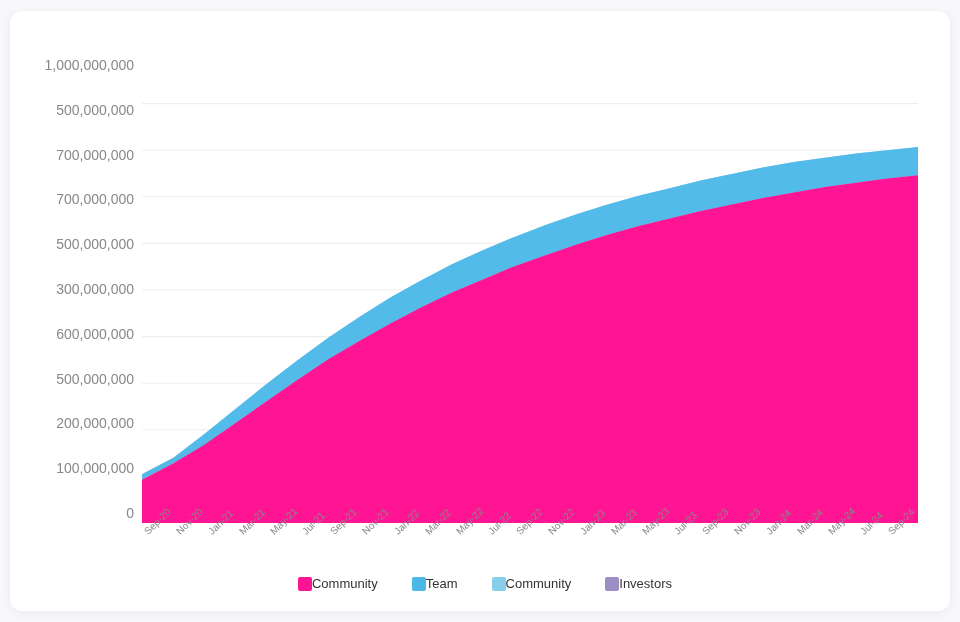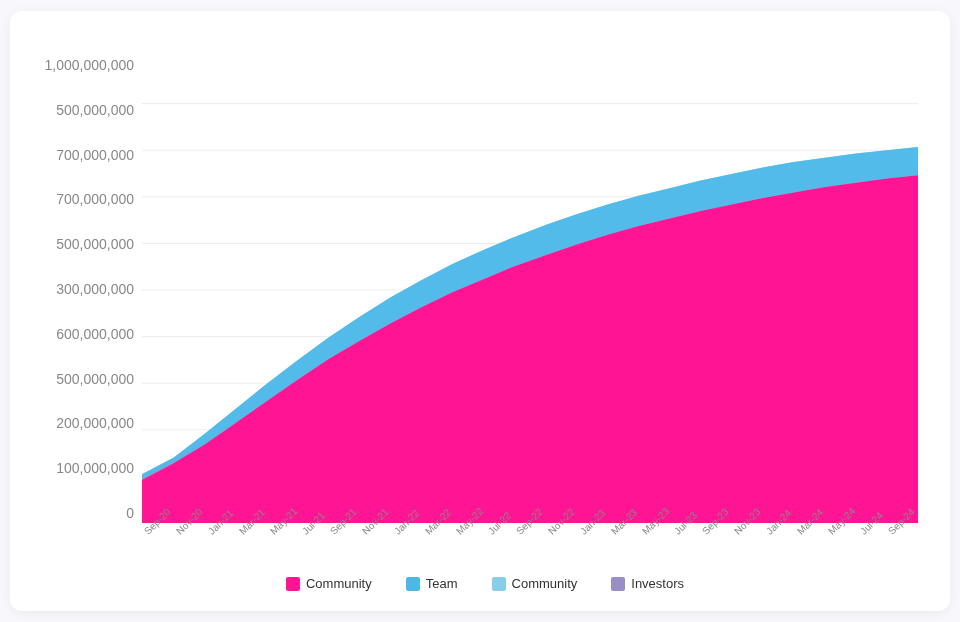--- a/index.html
+++ b/index.html
@@ -72,21 +72,20 @@
     .legend {
       display: flex;
       justify-content: center;
       gap: 24px;
       margin-top: 36px;
       align-items: center;
     }
     .legend-item {
       display: flex;
       align-items: center;
-      gap: 6px;
       font-size: 13px;
       color: #333;
       padding-left: 10px;
     }
     .legend-dot {
       width: 14px;
       height: 14px;
       border-radius: 2px;
       flex-shrink: 0;
     }

